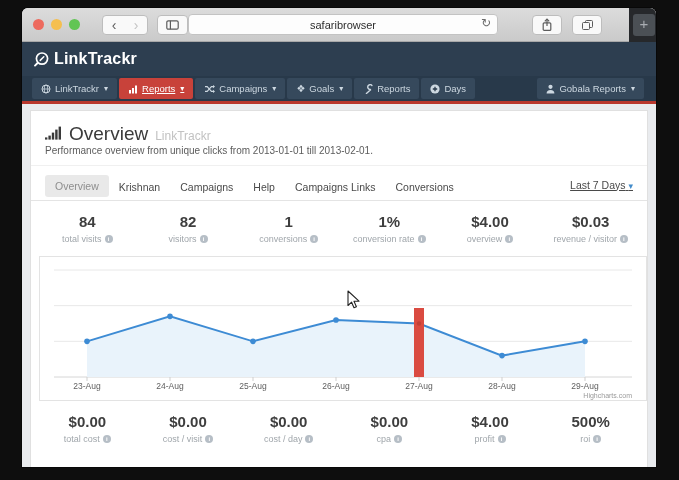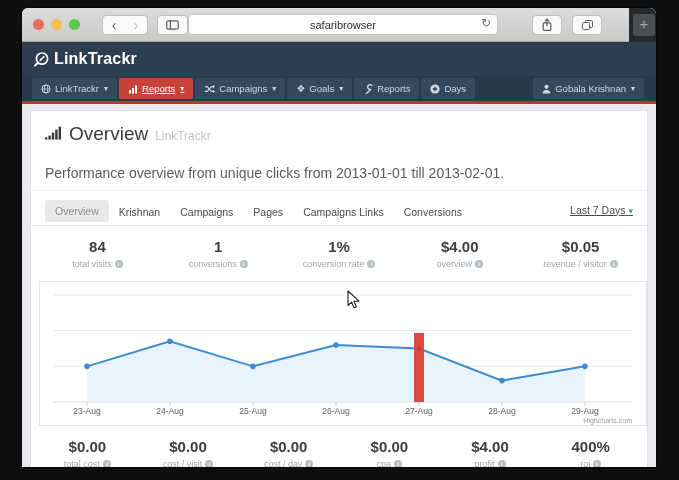--- a/index.html
+++ b/index.html
@@ -63,21 +63,21 @@
   .nav-item .caret { font-size: 8px; margin-left: 1px; }
   .nav-spacer { flex: 1; }
   .redline { height: 3px; background: #b9382e; }
   
   .page { height: 397px; background: #e9ebee; padding: 6px 8px 0 8px; }
   .card { background: #fff; border: 1px solid #e0e0e0; min-height: 420px; }
   .title-block { padding: 12px 14px 9px 14px; border-bottom: 1px solid #f0f0f0; }
   .title-line { display: flex; align-items: baseline; gap: 7px; }
   .page-title { font-size: 19px; color: #3b3b3b; font-weight: 500; }
   .title-suffix { font-size: 12px; color: #c2c2c2; }
-  .subtitle { font-size: 14px; color: #5c5c5c; margin-top: 20px; }
+  .subtitle { font-size: 10px; color: #5c5c5c; margin-top: 0; }
   .tabs-row { display: flex; align-items: center; padding: 9px 14px 0 14px;
     border-bottom: 1px solid #e4e4e4; }
   .tab { font-size: 10.5px; color: #4a4a4a; padding: 5px 10px 7px 10px; border-radius: 3px 3px 0 0; }
   .tab.active { background: #e9e9e9; color: #8e8e8e; border-radius: 3px; margin-bottom: 3px; padding-bottom: 5px; }
   .tabs-spacer { flex: 1; }
   .range-selector { font-size: 10.5px; color: #4a4a4a; padding-bottom: 6px; white-space: nowrap; text-decoration: underline; }
   .range-selector .caret { color: #428bca; font-size: 9px; }
   .stats-row { display: flex; padding: 12px 6px 10px 6px; }
   .stat { flex: 1; text-align: center; }
   .stat-value { font-size: 15px; color: #3e3e3e; font-weight: 600; }
@@ -207,21 +207,21 @@
         <span>Days</span>
       </div>
       <div class="nav-spacer"></div>
       <div class="nav-item">
         <span class="ico">
           <svg width="9" height="10" viewBox="0 0 9 10">
             <circle cx="4.5" cy="2.8" r="2.1" fill="currentColor"></circle>
             <path d="M0.6,9.6 a3.9,3.6 0 0,1 7.8,0 Z" fill="currentColor"></path>
           </svg>
         </span>
-        <span>Gobala Krishnan</span>
+        <span>Gobala Reports</span>
         <span class="caret">▾</span>
       </div>
     </div>
   <div class="redline"></div>
 
   <div class="page">
     <div class="card">
 
       <div class="title-block">
         <div class="title-line">
@@ -235,36 +235,43 @@
           <span class="page-title">Overview</span>
           <span class="title-suffix">LinkTrackr</span>
         </div>
         <div class="subtitle">Performance overview from unique clicks from 2013-01-01 till 2013-02-01.</div>
       </div>
 
       <div class="tabs-row" id="tabs-row">
           <div class="tab active">Overview</div>
           <div class="tab">Krishnan</div>
           <div class="tab">Campaigns</div>
-          <div class="tab">Pages</div>
+          <div class="tab">Help</div>
           <div class="tab">Campaigns Links</div>
           <div class="tab">Conversions</div>
           <div class="tabs-spacer"></div>
           <div class="range-selector"><span>Last 7 Days</span> <span class="caret">▾</span></div>
         </div>
 
       <div class="stats-row" id="stats-top">
           <div class="stat">
             <div class="stat-value">84</div>
             <div class="stat-label">
               <span>total visits</span>
               <i class="info-dot">i</i>
             </div>
           </div>
           <div class="stat">
+            <div class="stat-value">82</div>
+            <div class="stat-label">
+              <span>visitors</span>
+              <i class="info-dot">i</i>
+            </div>
+          </div>
+          <div class="stat">
             <div class="stat-value">1</div>
             <div class="stat-label">
               <span>conversions</span>
               <i class="info-dot">i</i>
             </div>
           </div>
           <div class="stat">
             <div class="stat-value">1%</div>
             <div class="stat-label">
               <span>conversion rate</span>
@@ -272,21 +279,21 @@
             </div>
           </div>
           <div class="stat">
             <div class="stat-value">$4.00</div>
             <div class="stat-label">
               <span>overview</span>
               <i class="info-dot">i</i>
             </div>
           </div>
           <div class="stat">
-            <div class="stat-value">$0.05</div>
+            <div class="stat-value">$0.03</div>
             <div class="stat-label">
               <span>revenue / visitor</span>
               <i class="info-dot">i</i>
             </div>
           </div>
         </div>
 
       <div class="chart-panel">
         <svg id="chart" width="600" height="143" viewBox="0 0 600 143">
             <line x1="14" y1="120" x2="592" y2="120" stroke="#d6d6d6" stroke-width="1"></line>
@@ -352,21 +359,21 @@
             </div>
           </div>
           <div class="stat">
             <div class="stat-value">$4.00</div>
             <div class="stat-label">
               <span>profit</span>
               <i class="info-dot">i</i>
             </div>
           </div>
           <div class="stat">
-            <div class="stat-value">400%</div>
+            <div class="stat-value">500%</div>
             <div class="stat-label">
               <span>roi</span>
               <i class="info-dot">i</i>
             </div>
           </div>
         </div>
 
     </div>
   </div>
 </div>

